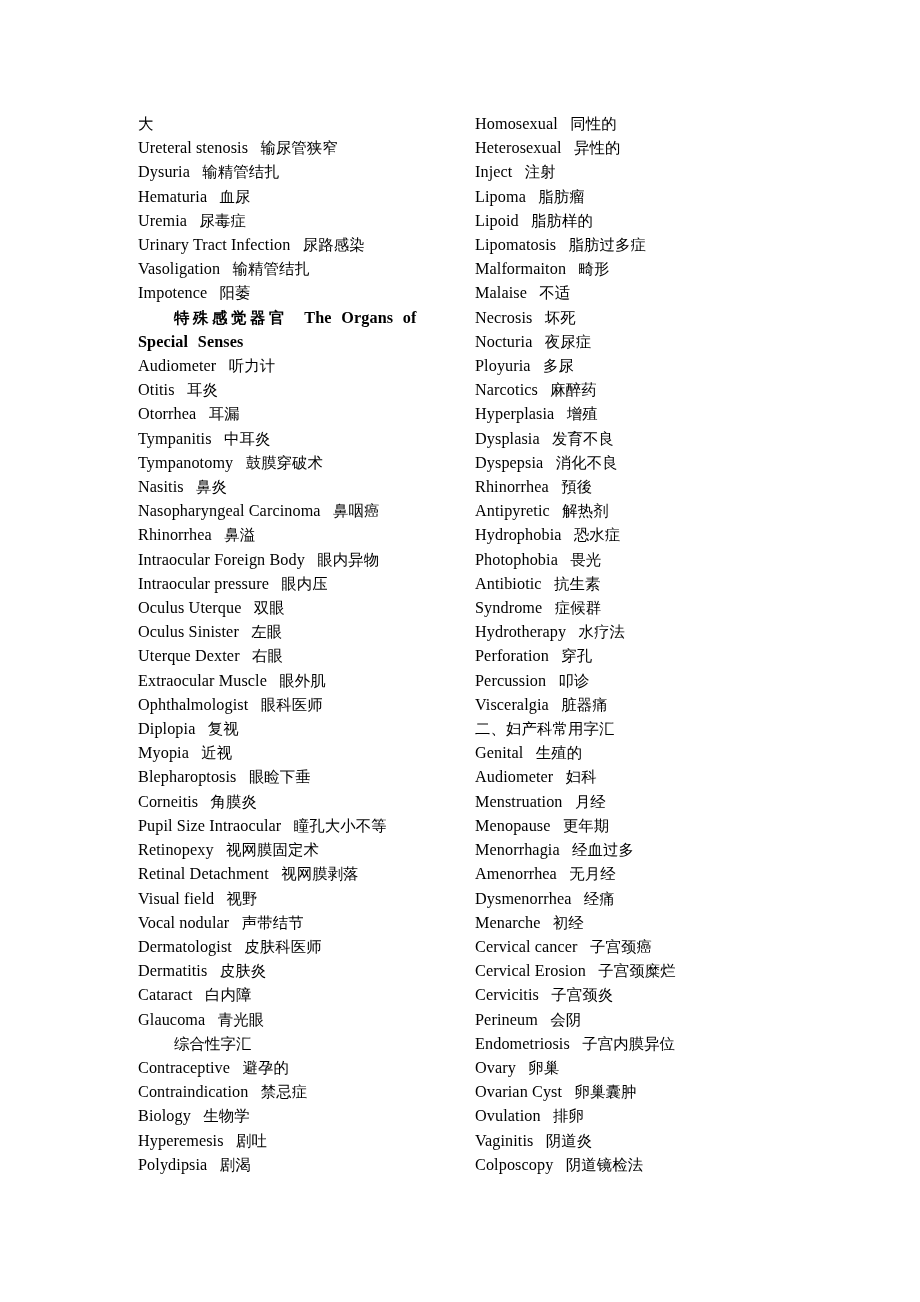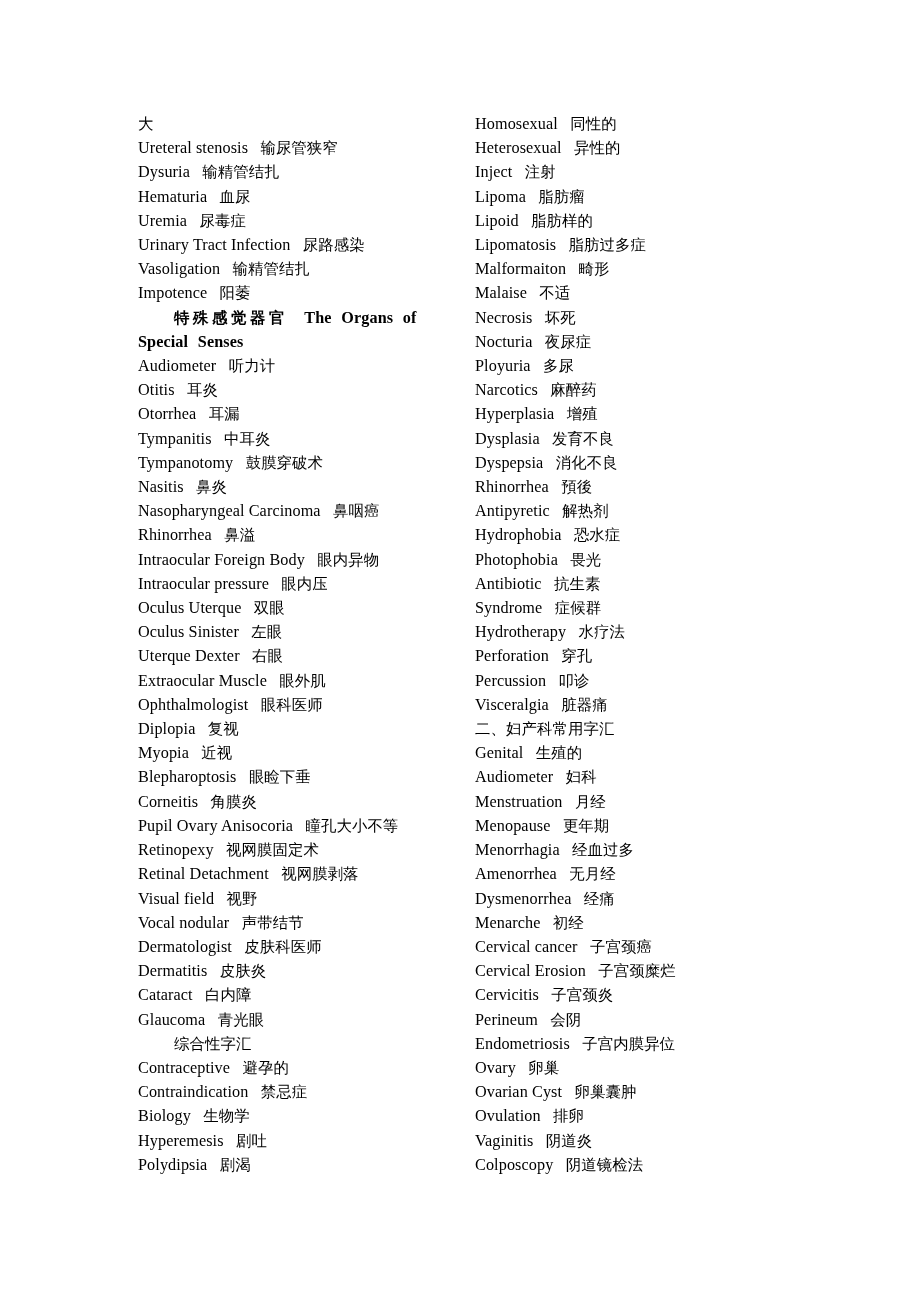--- a/index.html
+++ b/index.html
@@ -96,21 +96,21 @@
         <div class="entry"><span>Intraocular pressure</span>  <span class="cn">眼内压</span></div>
         <div class="entry"><span>Oculus Uterque</span>  <span class="cn">双眼</span></div>
         <div class="entry"><span>Oculus Sinister</span>  <span class="cn">左眼</span></div>
         <div class="entry"><span>Uterque Dexter</span>  <span class="cn">右眼</span></div>
         <div class="entry"><span>Extraocular Muscle</span>  <span class="cn">眼外肌</span></div>
         <div class="entry"><span>Ophthalmologist</span>  <span class="cn">眼科医师</span></div>
         <div class="entry"><span>Diplopia</span>  <span class="cn">复视</span></div>
         <div class="entry"><span>Myopia</span>  <span class="cn">近视</span></div>
         <div class="entry"><span>Blepharoptosis</span>  <span class="cn">眼睑下垂</span></div>
         <div class="entry"><span>Corneitis</span>  <span class="cn">角膜炎</span></div>
-        <div class="entry"><span>Pupil Ovary Anisocoria</span>  <span class="cn">瞳孔大小不等</span></div>
+        <div class="entry"><span>Pupil Size Intraocular</span>  <span class="cn">瞳孔大小不等</span></div>
         <div class="entry"><span>Retinopexy</span>  <span class="cn">视网膜固定术</span></div>
         <div class="entry"><span>Retinal Detachment</span>  <span class="cn">视网膜剥落</span></div>
         <div class="entry"><span>Visual field</span>  <span class="cn">视野</span></div>
         <div class="entry"><span>Vocal nodular</span>  <span class="cn">声带结节</span></div>
         <div class="entry"><span>Dermatologist</span>  <span class="cn">皮肤科医师</span></div>
         <div class="entry"><span>Dermatitis</span>  <span class="cn">皮肤炎</span></div>
         <div class="entry"><span>Cataract</span>  <span class="cn">白内障</span></div>
         <div class="entry"><span>Glaucoma</span>  <span class="cn">青光眼</span></div>
         <div class="entry indent"><span class="cn">综合性字汇</span></div>
         <div class="entry"><span>Contraceptive</span>  <span class="cn">避孕的</span></div>

